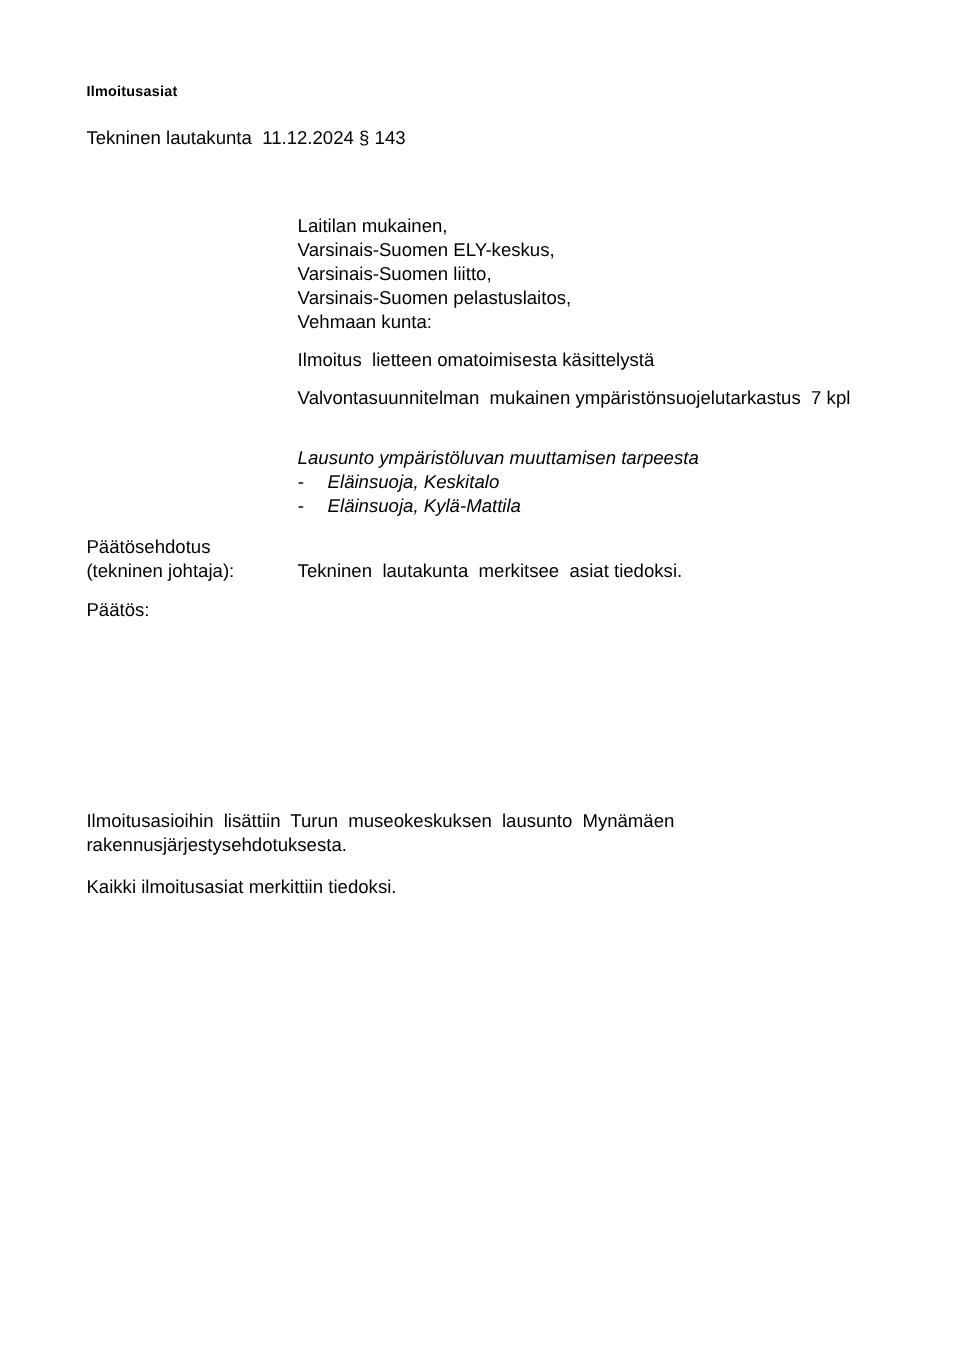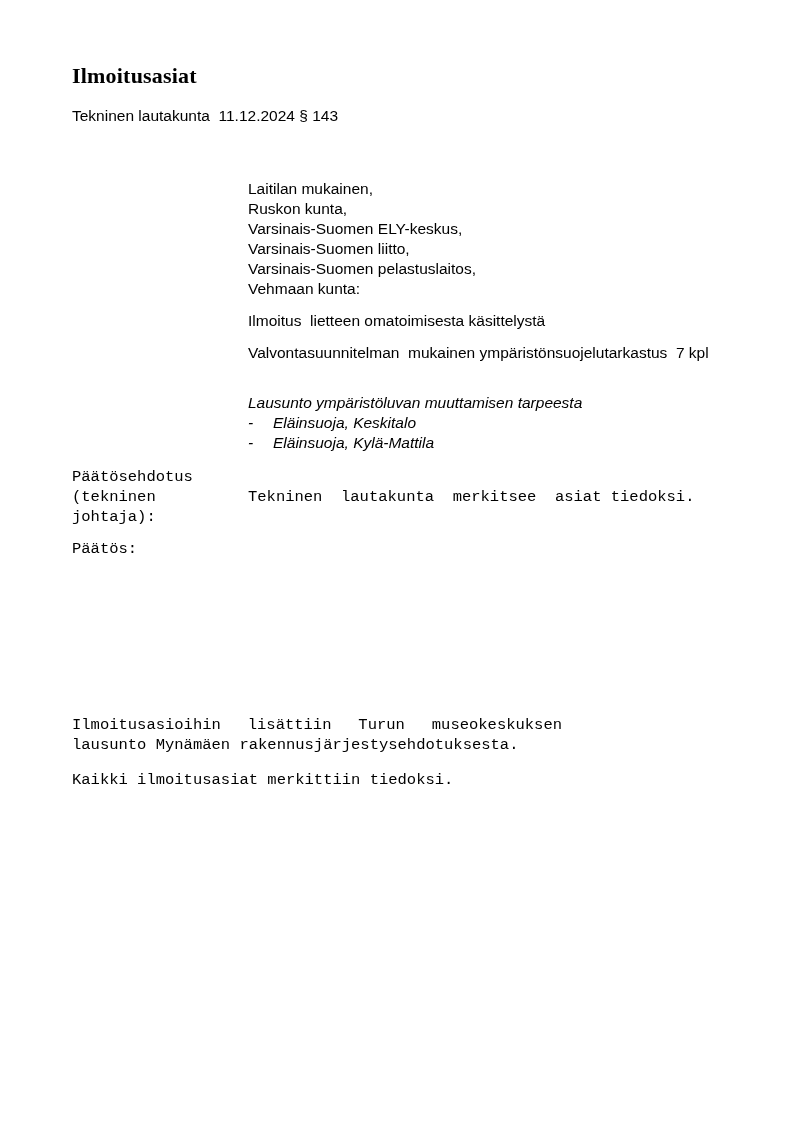--- a/index.html
+++ b/index.html
@@ -14,23 +14,22 @@
     color: #000000;
   }
   .page {
     width: 794px;
     height: 1122px;
     background: #ffffff;
     padding: 66px 56px 0 72px;
   }
   .doc-title {
     font-weight: bold;
-    font-size: 22px;
+    font-size: 12px;
     letter-spacing: 0.2px;
-    font-family: Liberation Serif, serif;
   }
   .doc-subtitle {
     margin-top: 20px;
     white-space: pre-wrap;
   }
   .content {
     margin-top: 53px;
   }
   
   .indented {
@@ -43,21 +42,20 @@
   .notice-block.statement { margin-top: 30px; font-style: italic; }
   .hang-item { display: flex; }
   .hang-item .marker {
     flex: 0 0 25px;
     width: 25px;
   }
   
   .label-row {
     display: flex;
     align-items: flex-start;
-    font-family: Liberation Mono, monospace;
   }
   .label-row.proposal { margin-top: 14px; }
   .label-row.decision { margin-top: 12px; flex-direction: column; }
   .label-col {
     flex: 0 0 176px;
     width: 176px;
   }
   .value-col {
     flex: 0 0 490px;
     width: 490px;
@@ -72,21 +70,20 @@
 <div class="page">
 
   <div class="doc-title">Ilmoitusasiat</div>
 
   <div class="doc-subtitle">Tekninen lautakunta  11.12.2024 § 143</div>
 
   <div class="content">
 
     <div class="indented notice-block first">
       <div class="line">Laitilan mukainen,</div>
-      <div class="line">Ruskon kunta,</div>
       <div class="line">Varsinais-Suomen ELY-keskus,</div>
       <div class="line">Varsinais-Suomen liitto,</div>
       <div class="line">Varsinais-Suomen pelastuslaitos,</div>
       <div class="line">Vehmaan kunta:</div>
     </div>
 
     <div class="indented notice-block">
       <div class="line">Ilmoitus  lietteen omatoimisesta käsittelystä</div>
     </div>
 

